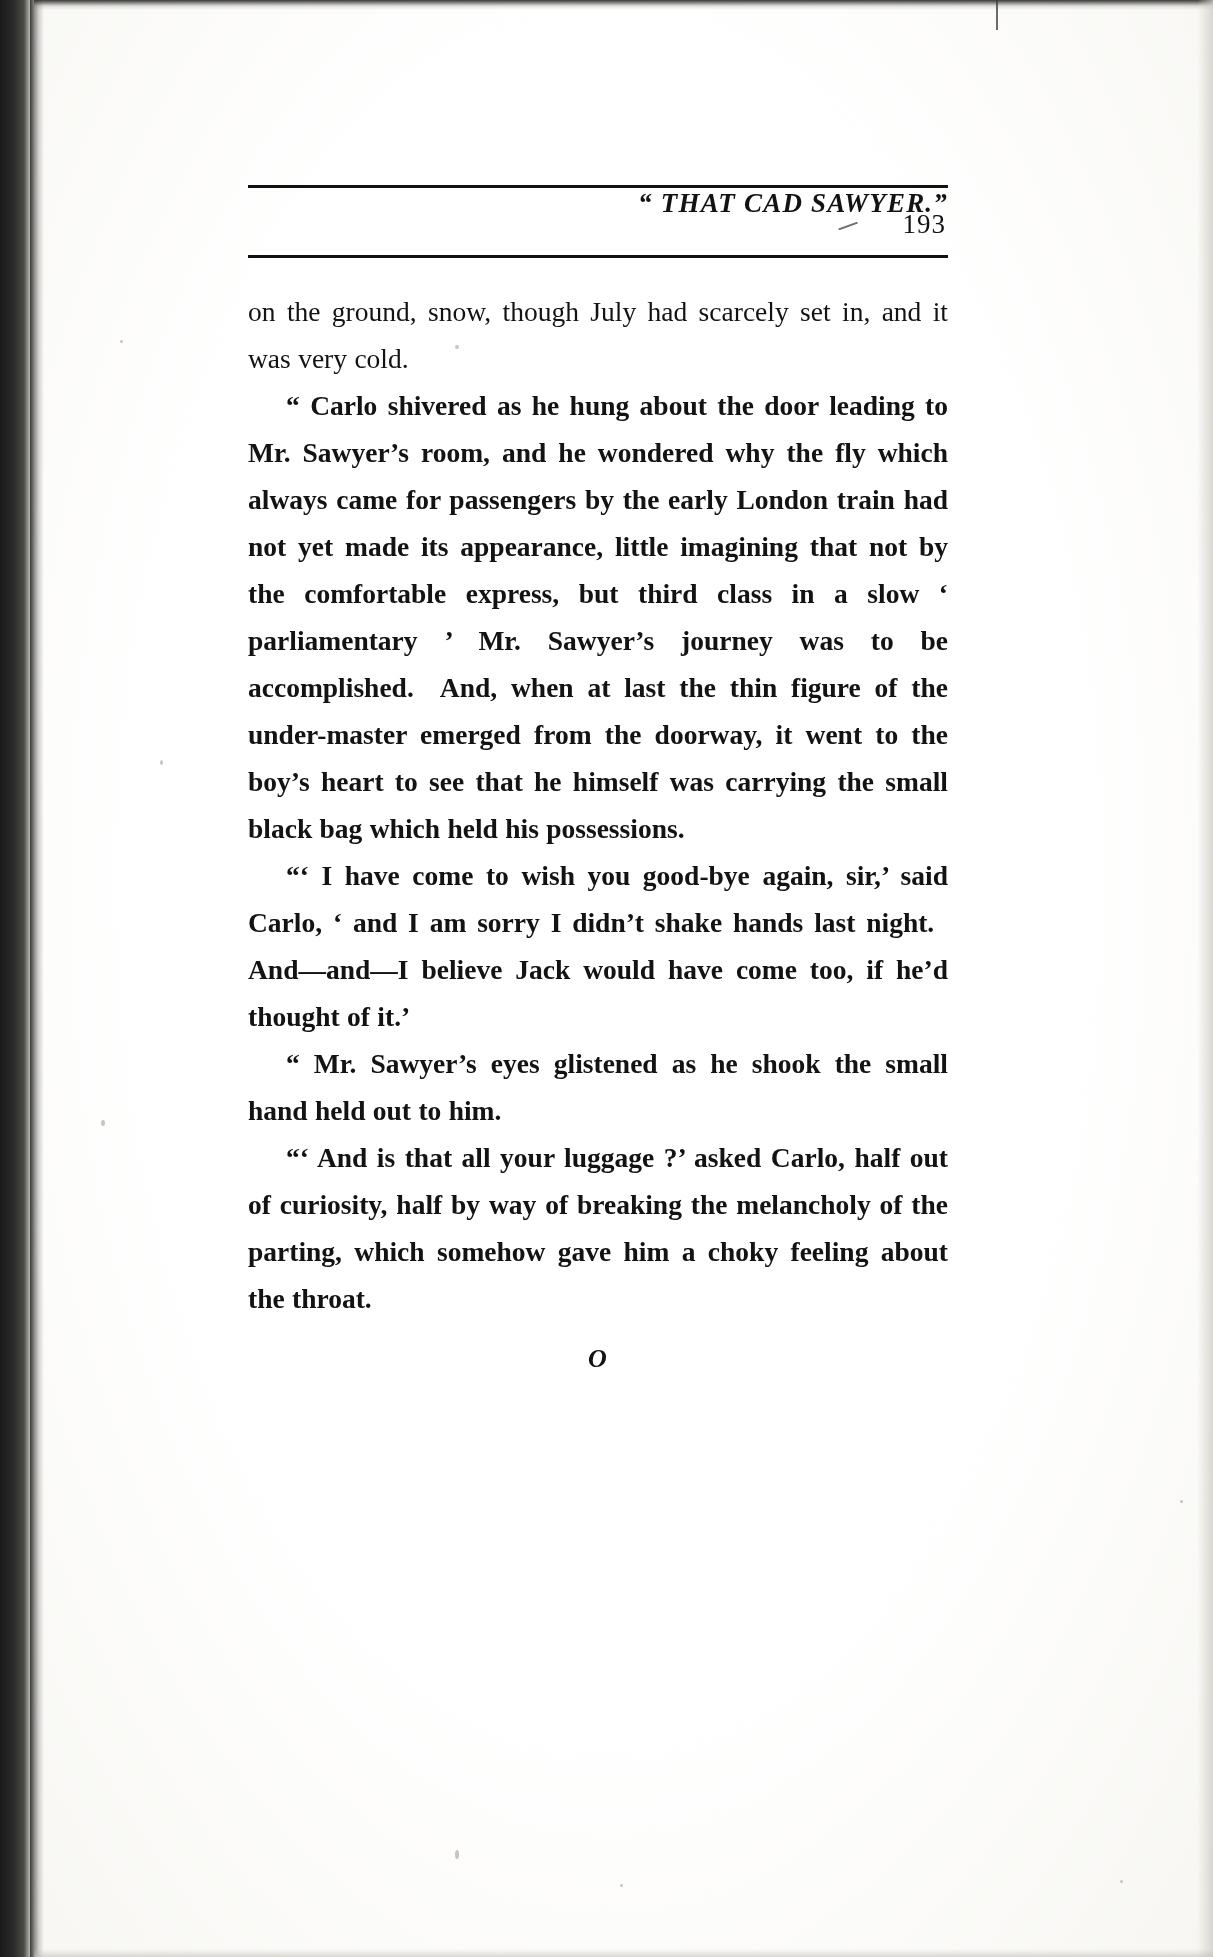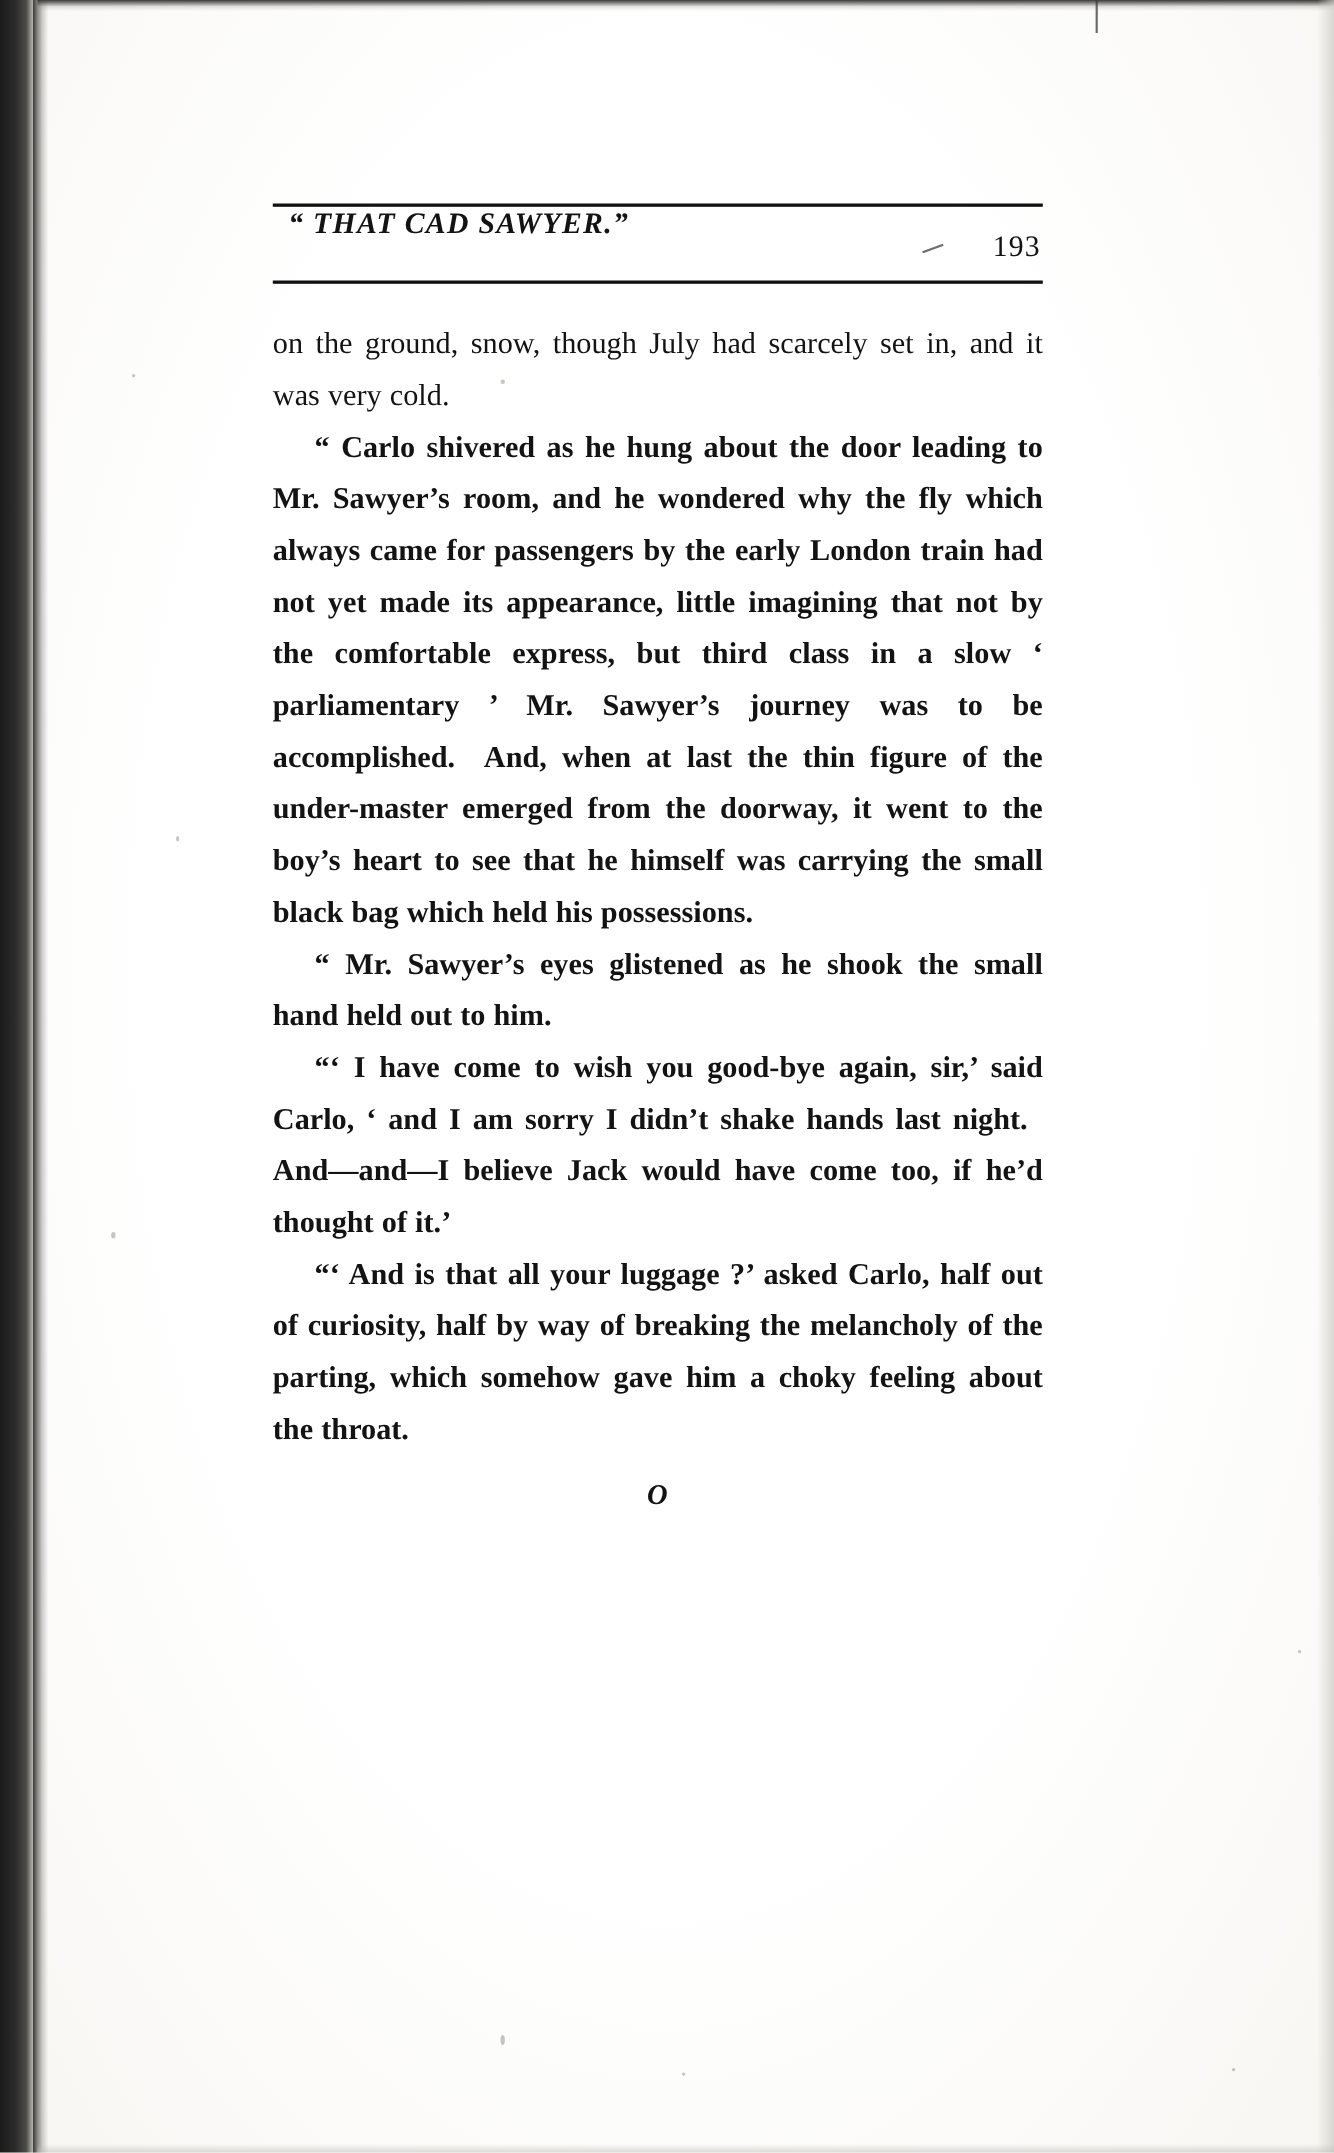--- a/index.html
+++ b/index.html
@@ -106,21 +106,21 @@
   }
   .header-rule-bottom {
     height: 3px;
     background: #111;
     width: 700px;
     margin-top: 5px;
   }
   .running-head {
     display: flex;
     align-items: baseline;
-    justify-content: flex-start;
+    justify-content: flex-end;
     height: 62px;
     position: relative;
   }
   .running-title {
     font-style: italic;
     font-weight: 700;
     font-size: 27px;
     letter-spacing: 1.2px;
     margin-left: 14px;
     white-space: nowrap;
@@ -209,21 +209,21 @@
       <span class="running-title">“ THAT CAD SAWYER.”</span>
       <span class="head-flourish"></span>
       <span class="page-number">193</span>
     </div>
 
     <div class="header-rule-bottom"></div>
 
     <div class="body-text">
       <p>on the ground, snow, though July had scarcely set in, and it was very cold.</p>
       <p class="indent">“ Carlo shivered as he hung about the door leading to Mr. Sawyer’s room, and he wondered why the fly which always came for passengers by the early London train had not yet made its appearance, little imagining that not by the comfortable express, but third class in a slow ‘ parliamentary ’ Mr. Sawyer’s journey was to be accomplished.  And, when at last the thin figure of the under-master emerged from the doorway, it went to the boy’s heart to see that he himself was carrying the small black bag which held his possessions.</p>
+      <p class="indent">“‘ I have come to wish you good-bye again, sir,’ said Carlo, ‘ and I am sorry I didn’t shake hands last night.  And—and—I believe Jack would have come too, if he’d thought of it.’</p>
       <p class="indent">“ Mr. Sawyer’s eyes glistened as he shook the small hand held out to him.</p>
-      <p class="indent">“‘ I have come to wish you good-bye again, sir,’ said Carlo, ‘ and I am sorry I didn’t shake hands last night.  And—and—I believe Jack would have come too, if he’d thought of it.’</p>
       <p class="indent">“‘ And is that all your luggage ?’ asked Carlo, half out of curiosity, half by way of breaking the melancholy of the parting, which somehow gave him a choky feeling about the throat.</p>
     </div>
 
     <div class="catchword">O</div>
 
   </div>
 </div>
 
 </body></html>

